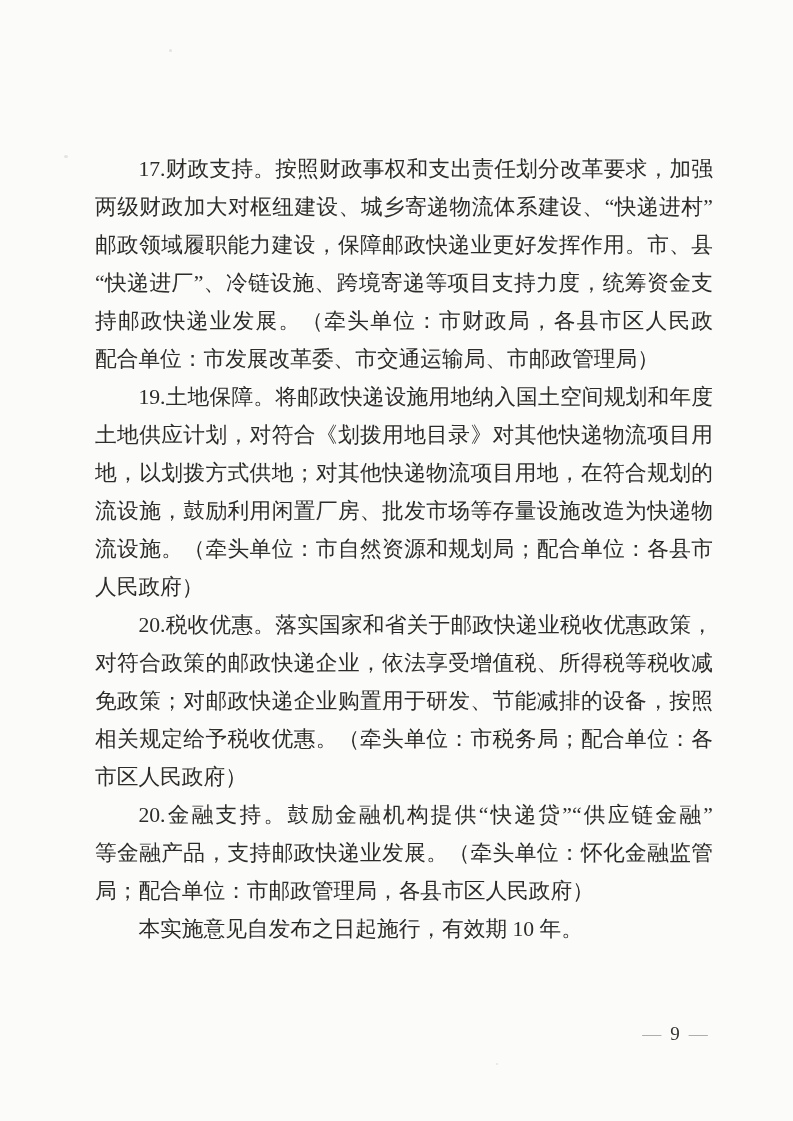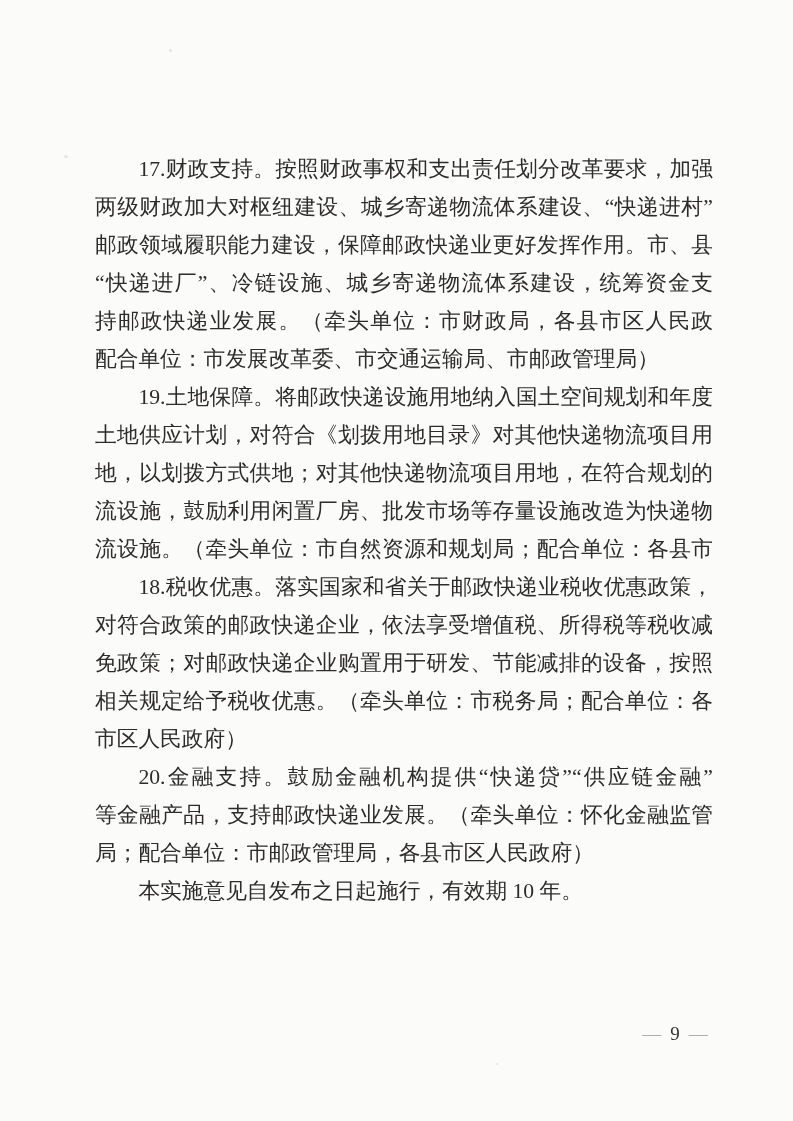--- a/index.html
+++ b/index.html
@@ -65,35 +65,36 @@
   <span class="speck s1"></span>
   <span class="speck s2"></span>
   <span class="speck s3"></span>
 
   <div class="text-block">
 
     <div class="para">
       <div class="line first">17.财政支持。按照财政事权和支出责任划分改革要求，加强</div>
       <div class="line">两级财政加大对枢纽建设、城乡寄递物流体系建设、“快递进村”</div>
       <div class="line">邮政领域履职能力建设，保障邮政快递业更好发挥作用。市、县</div>
-      <div class="line">“快递进厂”、冷链设施、城乡寄递物流体系建设，统筹资金支</div>
+      <div class="line">“快递进厂”、冷链设施、跨境寄递等项目支持力度，统筹资金支</div>
       <div class="line">持邮政快递业发展。（牵头单位：市财政局，各县市区人民政府；</div>
       <div class="line end">配合单位：市发展改革委、市交通运输局、市邮政管理局）</div>
     </div>
 
     <div class="para">
       <div class="line first">19.土地保障。将邮政快递设施用地纳入国土空间规划和年度</div>
       <div class="line">土地供应计划，对符合《划拨用地目录》对其他快递物流项目用地</div>
       <div class="line">地，以划拨方式供地；对其他快递物流项目用地，在符合规划的</div>
       <div class="line">流设施，鼓励利用闲置厂房、批发市场等存量设施改造为快递物</div>
       <div class="line">流设施。（牵头单位：市自然资源和规划局；配合单位：各县市区</div>
+      <div class="line end">人民政府）</div>
     </div>
 
     <div class="para">
-      <div class="line first">18.税收优惠。落实国家和省关于邮政快递业税收优惠政策，</div>
+      <div class="line first">20.税收优惠。落实国家和省关于邮政快递业税收优惠政策，</div>
       <div class="line">对符合政策的邮政快递企业，依法享受增值税、所得税等税收减</div>
       <div class="line">免政策；对邮政快递企业购置用于研发、节能减排的设备，按照</div>
       <div class="line">相关规定给予税收优惠。（牵头单位：市税务局；配合单位：各县</div>
       <div class="line end">市区人民政府）</div>
     </div>
 
     <div class="para">
       <div class="line first">20.金融支持。鼓励金融机构提供“快递贷”“供应链金融”</div>
       <div class="line">等金融产品，支持邮政快递业发展。（牵头单位：怀化金融监管分</div>
       <div class="line end">局；配合单位：市邮政管理局，各县市区人民政府）</div>

